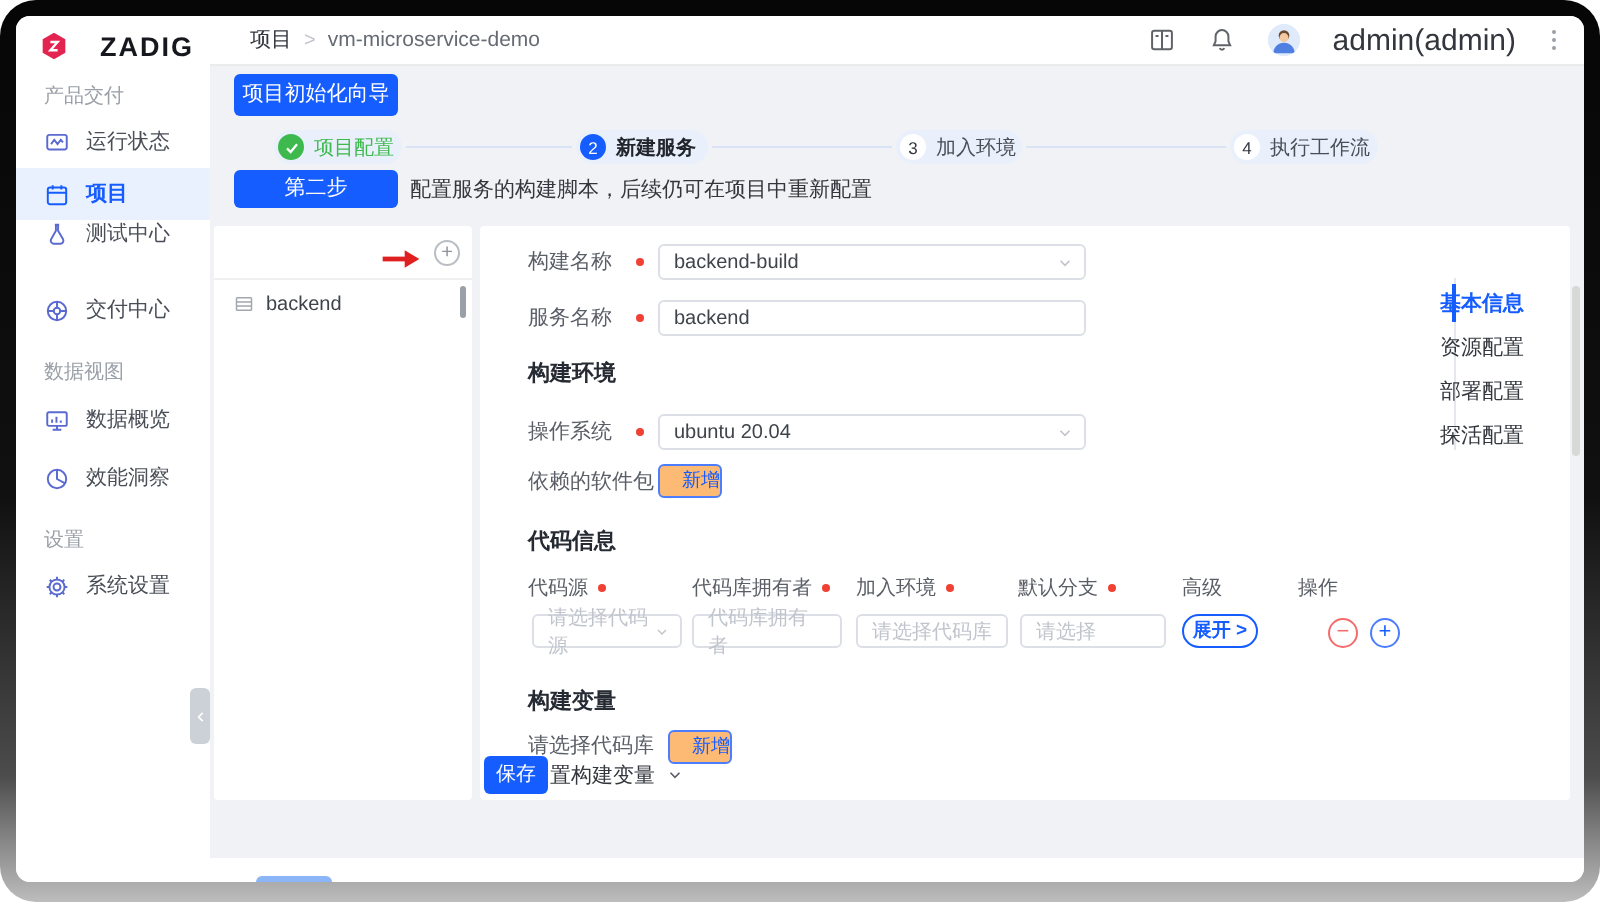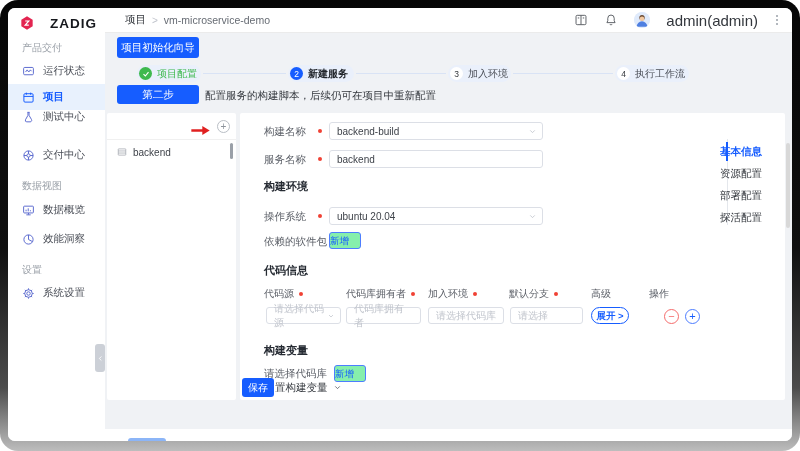--- a/index.html
+++ b/index.html
@@ -66,22 +66,22 @@
   .svc-scroll { position:absolute; right:3px; top:30px; width:3px; height:16px; background:#9aa0a8; border-radius:2px; }
 
   .form-panel { left:135px; top:80px; width:545px; height:287px; }
   .flabel { position:absolute; font-size:10.5px; color:#5a5e66; line-height:18px; white-space:nowrap; }
   .req-dot { position:absolute; width:4px; height:4px; border-radius:50%; background:#f04134; }
   .ftitle { position:absolute; left:24px; font-size:11px; font-weight:bold; color:#262b33; }
   .fake-input { position:absolute; height:18px; border:1px solid #dcdfe6; border-radius:3px; background:#fff;
                 display:flex; align-items:center; padding:0 7px; font-size:10px; color:#3f434a; cursor:text; }
   .fake-input .ph { color:#c0c4cc; }
   .fake-input .chev { position:absolute; right:5px; display:flex; }
-  .btn-ghost { position:absolute; height:17px; border:1px solid #4d7dff; color:#165dff; background:#86efac;
-               border-radius:3px; font-size:9.5px; line-height:15px; text-align:left; cursor:pointer; }
+  .btn-ghost { position:absolute; height:17px; border:1px solid #4d7dff; color:#165dff; background:#fdba74;
+               border-radius:3px; font-size:9.5px; line-height:15px; text-align:right; cursor:pointer; }
   .col-head { position:absolute; top:174px; font-size:10px; color:#5a5e66; display:flex; align-items:center; gap:5px; }
   .col-head i { width:4px; height:4px; border-radius:50%; background:#f04134; }
   .pill-btn { position:absolute; top:194px; height:17px; border:1px solid #165dff; color:#165dff; background:#fff;
               border-radius:9px; font-size:9.5px; line-height:15px; text-align:center; font-weight:bold; cursor:pointer; }
   .op-circle { position:absolute; top:196px; width:15px; height:15px; border-radius:50%; background:#fff;
                font-size:11px; line-height:12px; text-align:center; cursor:pointer; }
   .op-minus { border:1px solid #f56c6c; color:#f56c6c; }
   .op-plus { border:1px solid #4d7dff; color:#165dff; }
   .save-btn { position:absolute; left:2px; top:265px; width:32px; height:19px; font-size:10px; line-height:19px; z-index:3; }
   .builtin-row { position:absolute; left:35px; top:265px; height:19px; display:flex; align-items:center; gap:5px;

